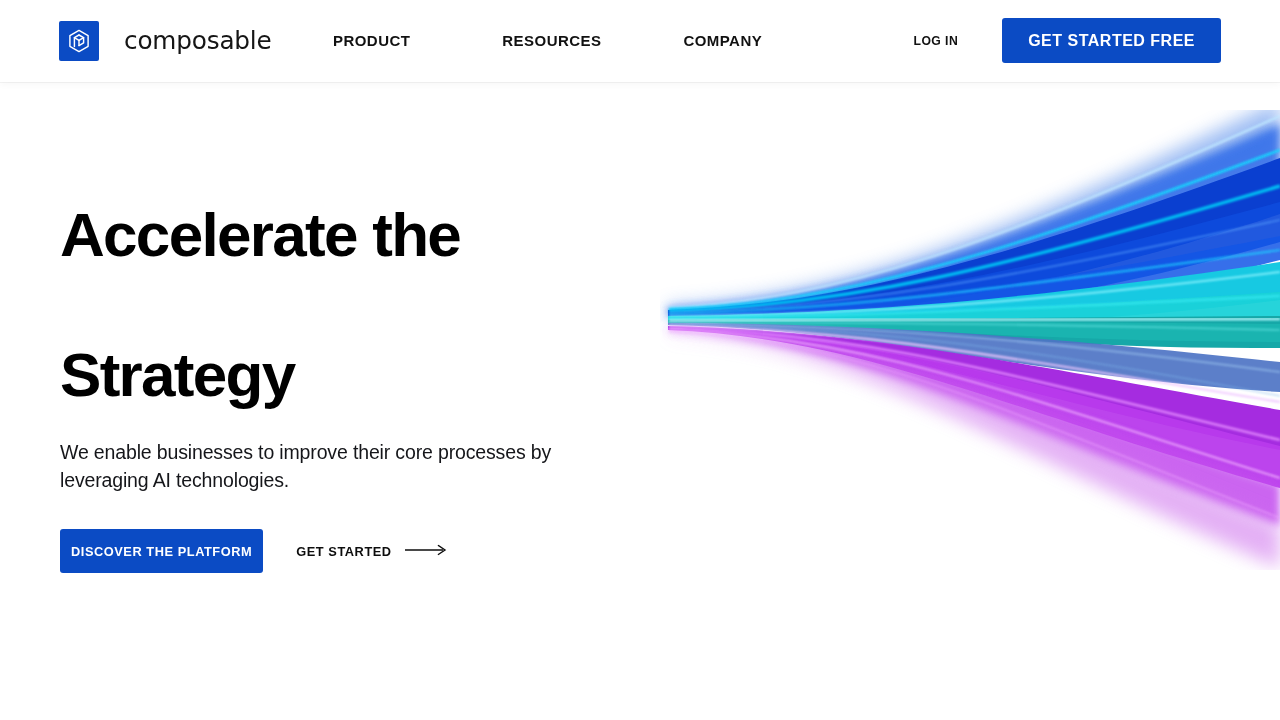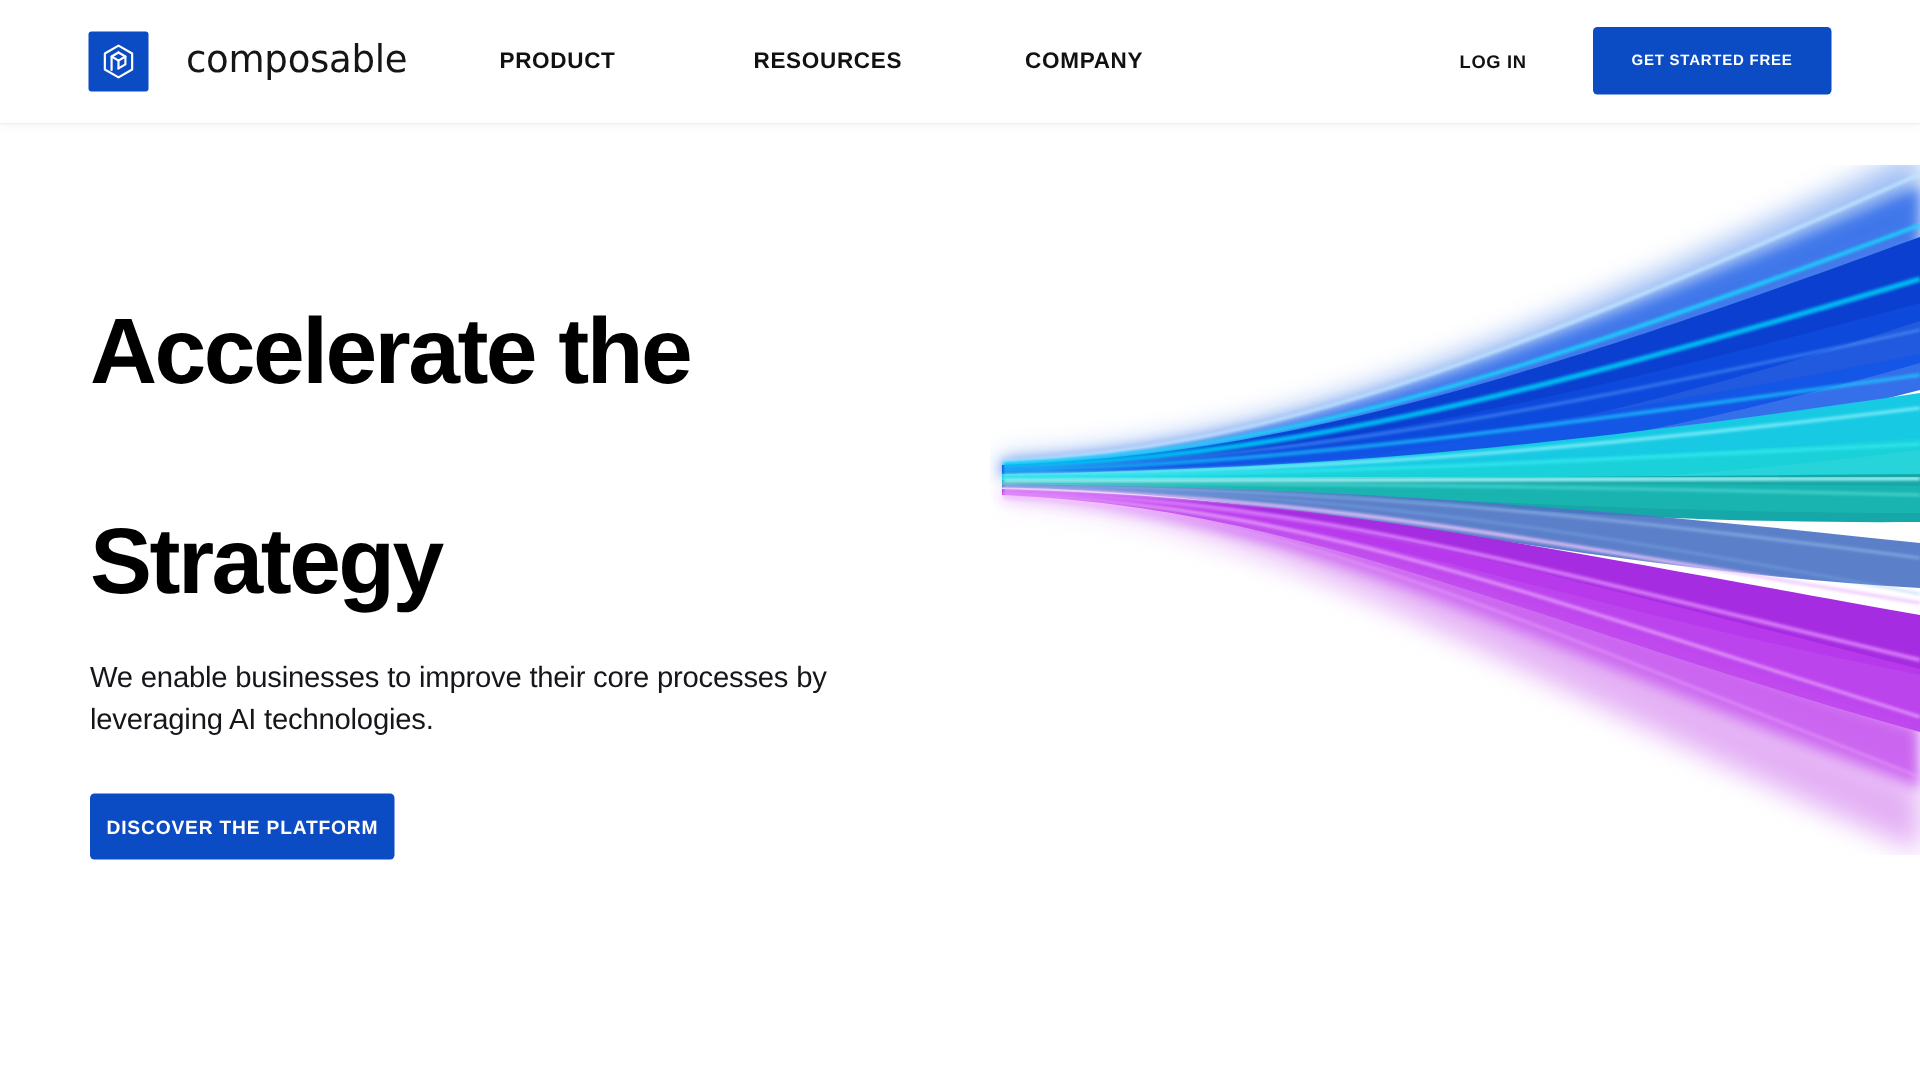--- a/index.html
+++ b/index.html
@@ -102,21 +102,21 @@
     line-height: 16px;
   }
   .btn-primary-sm {
     display: inline-flex;
     align-items: center;
     justify-content: center;
     height: 45px;
     padding: 0 26px;
     background: #0B4BC4;
     color: #ffffff;
-    font-size: 10px;
+    font-size: 16px;
     font-weight: 700;
     letter-spacing: 0.5px;
     border: none;
     border-radius: 3px;
     cursor: pointer;
     white-space: nowrap;
     font-family: "Liberation Sans", sans-serif;
   }
 
   
@@ -329,19 +329,28 @@
         <span>Accelerate the</span><br>
         <br>
         <span>Strategy</span>
       </h1>
 
       <p class="hero-sub">We enable businesses to improve their core processes by leveraging AI technologies.</p>
 
       <div class="hero-actions">
         <button class="btn-primary-lg">DISCOVER THE PLATFORM</button>
 
+        <button class="btn-text">
+          <span class="btn-text-label">GET STARTED</span>
+          <span class="arrow-icon">
+            <svg width="42" height="12" viewBox="0 0 42 12" aria-hidden="true">
+              <line x1="0" y1="6" x2="38" y2="6" stroke="#0d0d0d" stroke-width="1.4"></line>
+              <polyline points="33.5,1.6 40,6 33.5,10.4" fill="none" stroke="#0d0d0d" stroke-width="1.4" stroke-linecap="square" stroke-linejoin="miter"></polyline>
+            </svg>
+          </span>
+        </button>
       </div>
 
     </div>
 
   </section>
 
 </div>
 
 </body></html>

